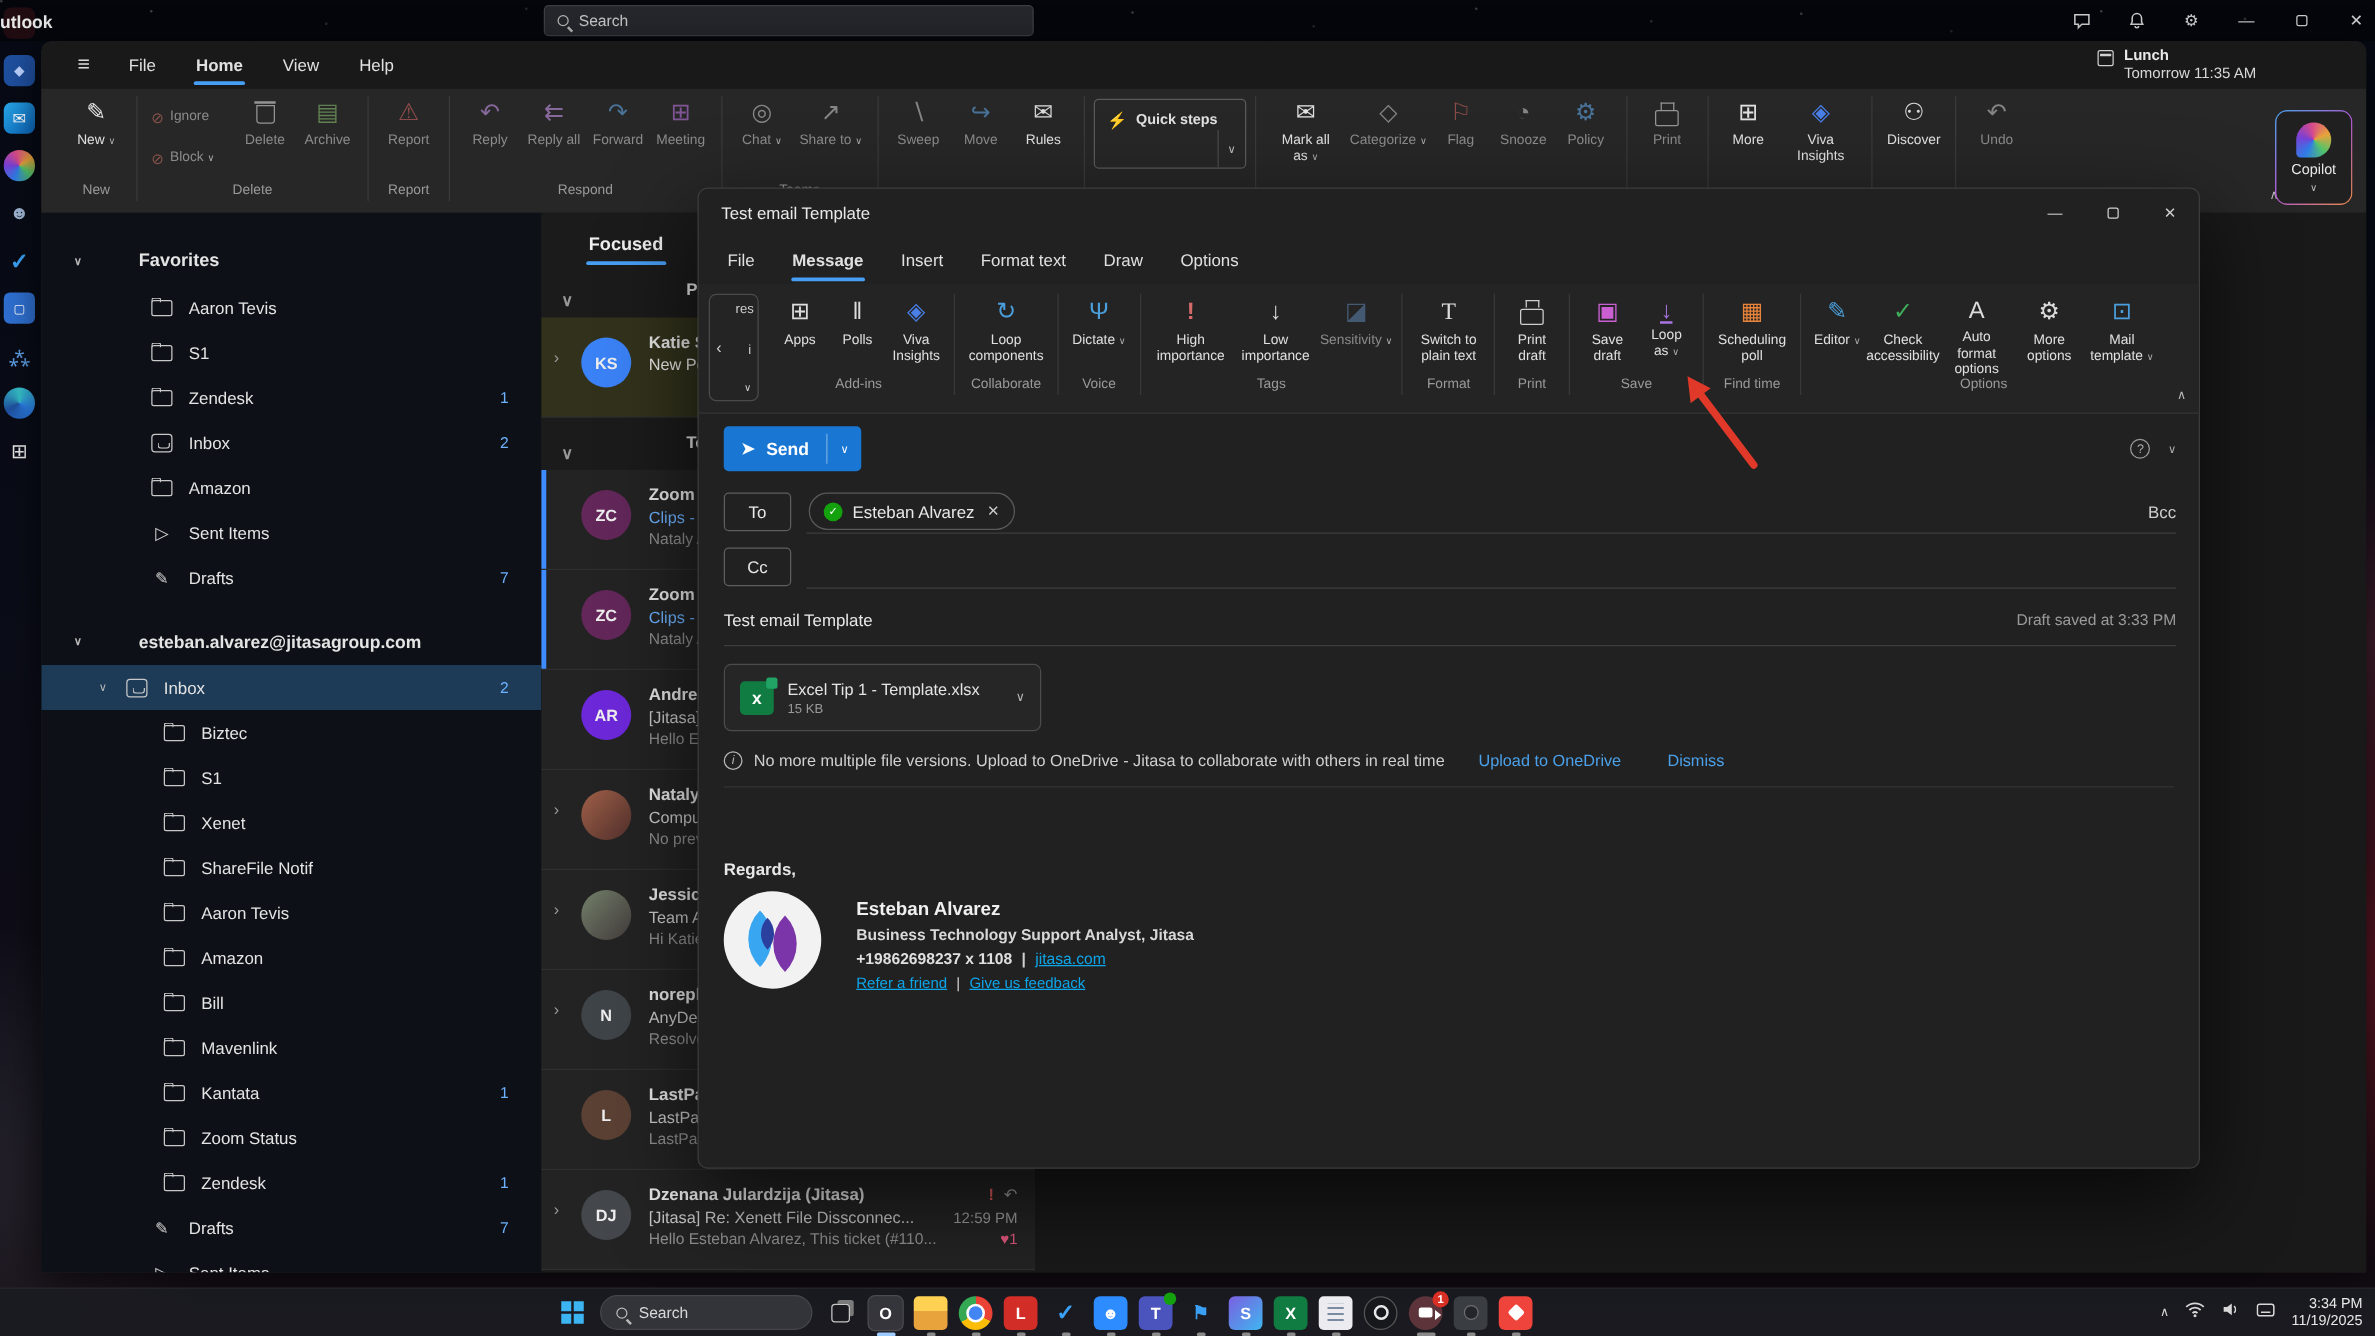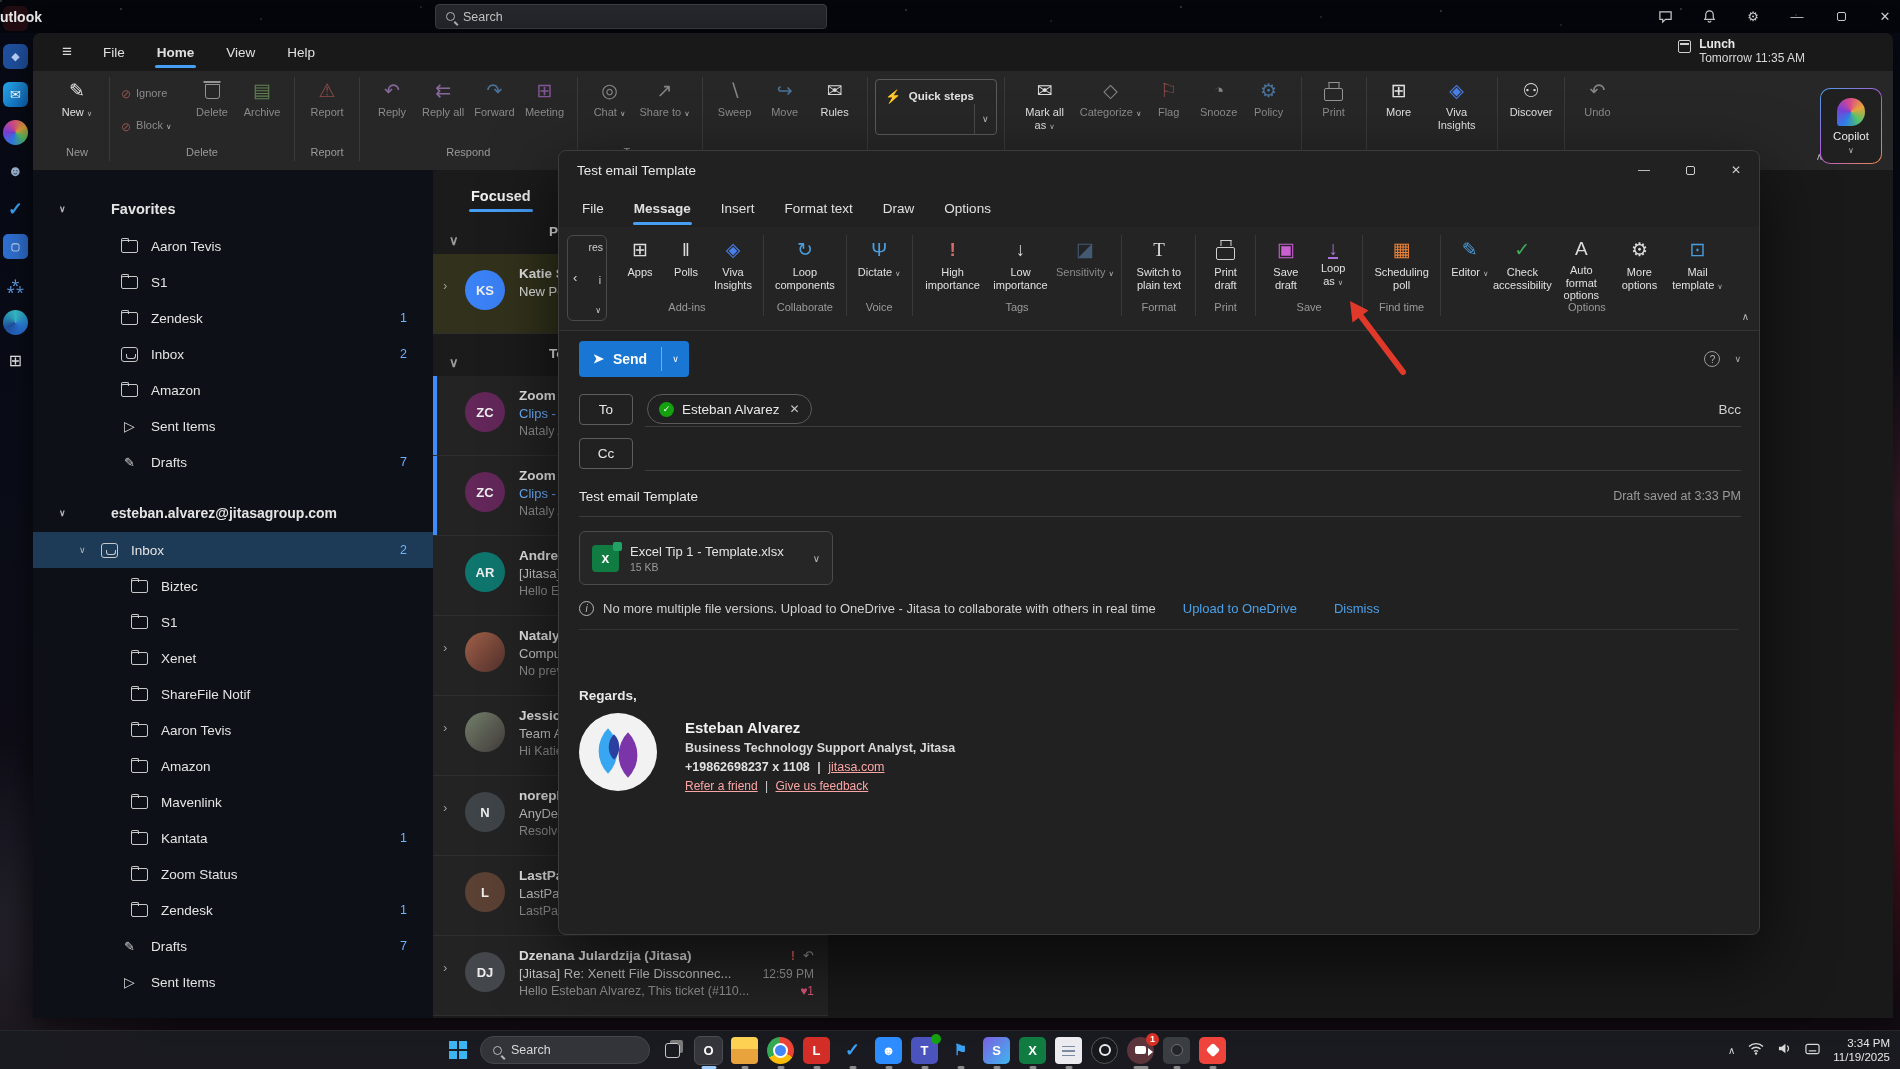--- a/index.html
+++ b/index.html
@@ -201,21 +201,21 @@
   .sigrow{margin-top:10px;display:flex;gap:28px;align-items:flex-start;}
   .jlogo{width:78px;height:78px;border-radius:50%;background:#f2f2f2;position:relative;overflow:hidden;flex:0 0 auto;}
   .leaf{position:absolute;width:32px;height:32px;border-radius:0 100% 0 100%;transform:rotate(45deg);}
   .leafA{left:13px;top:22px;background:#38a6f0;}
   .leafB{left:33px;top:26px;background:#7b35a8;}
   .leafC{left:26px;top:25px;width:18px;height:18px;background:#2b3f9e;border-radius:0 100% 0 100%;transform:rotate(45deg);position:absolute;}
   .sigcol{display:flex;flex-direction:column;gap:5px;padding-top:6px;}
   .signame{font-size:15px;font-weight:700;color:#f0f0f0;}
   .sigrole{font-size:12.5px;font-weight:700;color:#d8d8d8;}
   .sigphone{font-size:12.5px;font-weight:700;color:#e0e0e0;}
-  .siglink{color:#fca5a5;text-decoration:underline;font-weight:400;}
+  .siglink{color:#0ea5e9;text-decoration:underline;font-weight:400;}
   .sigpipe{color:#d0d0d0;padding:0 4px;}
   .siglinks{font-size:12px;}
   
   .annot{position:absolute;left:0;top:0;z-index:50;pointer-events:none;}
   
   .taskbar{position:absolute;left:0;bottom:0;width:1900px;height:39px;background:rgba(26,27,33,.95);
     border-top:1px solid rgba(255,255,255,.06);z-index:40;display:flex;align-items:center;}
   .tbgroup{position:absolute;left:444px;display:flex;align-items:center;gap:9px;height:39px;}
   .ic-start{width:27px;height:27px;position:relative;display:flex;align-items:center;justify-content:center;}
   .ic-start::before{content:"";width:8px;height:8px;background:#3db4f2;box-shadow:10px 0 #3db4f2,0 10px #3db4f2,10px 10px #3db4f2;margin:-10px 0 0 -10px;}
@@ -631,20 +631,26 @@
           </div>
           <div class=" srow lvl2 ic-folder">
             <span class="schev"></span>
             <span class="ficon"></span>
             <span class="flabel">Amazon</span>
             <span class="scount"></span>
           </div>
           <div class=" srow lvl2 ic-folder">
             <span class="schev"></span>
             <span class="ficon"></span>
+            <span class="flabel">Bill</span>
+            <span class="scount"></span>
+          </div>
+          <div class=" srow lvl2 ic-folder">
+            <span class="schev"></span>
+            <span class="ficon"></span>
             <span class="flabel">Mavenlink</span>
             <span class="scount"></span>
           </div>
           <div class=" srow lvl2 ic-folder">
             <span class="schev"></span>
             <span class="ficon"></span>
             <span class="flabel">Kantata</span>
             <span class="scount">1</span>
           </div>
           <div class=" srow lvl2 ic-folder">
@@ -779,21 +785,21 @@
                   <span class="ltime"></span>
                 </span>
                 <span class="l3">
                   <span class="lprev">Nataly A</span>
                   <span class="lheart"></span>
                 </span>
               </span>
             </div>
             <div class=" lrow item">
               <span class="lchevcol"></span>
-              <span class="lav" style="background:#0f766e">
+              <span class="lav" style="background:#6d28d9">
                 <span>AR</span>
               </span>
               <span class="lmain">
                 <span class="l1">
                   <span class="lfrom">Andrea</span>
                   <span class="limp"></span>
                   <span class="lrep"></span>
                 </span>
                 <span class="l2">
                   <span class="lsubj">[Jitasa] R</span>

